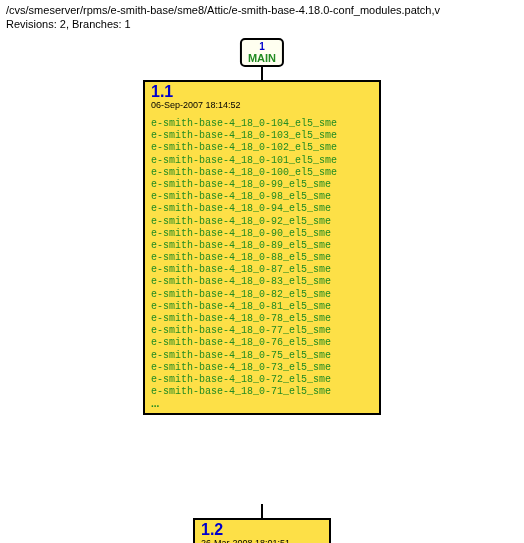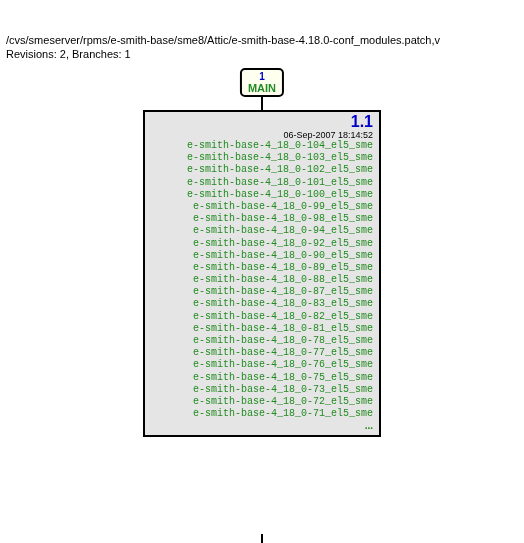--- a/index.html
+++ b/index.html
@@ -8,21 +8,20 @@
     font-family: Helvetica, Arial, sans-serif;
     background: #ffffff;
     width: 524px;
     height: 543px;
     overflow: hidden;
   }
   .header {
     font-size: 11px;
     padding: 4px 6px 2px 6px;
     color: #000;
-    margin-top: 30px;
   }
   .subheader {
     font-size: 11px;
     padding: 0px 6px 6px 6px;
     color: #000;
   }
   .diagram {
     position: relative;
     width: 524px;
     height: 495px;
@@ -57,38 +56,38 @@
     width: 2px;
     height: 14px;
     background: #000;
     transform: translateX(-50%);
   }
   .rev-box {
     position: absolute;
     left: 50%;
     transform: translateX(-50%);
     border: 2px solid #000;
-    background: #e5e5e5;
+    background: #fde047;
     padding: 2px 6px 3px 6px;
-    text-align: right;
+    text-align: left;
   }
   .rev1 {
     top: 44px;
     width: 222px;
   }
   .rev-num {
     font-size: 16px;
     font-weight: bold;
     color: #0000cc;
     line-height: 1.0;
   }
   .rev-date {
     font-size: 9px;
     color: #000;
-    margin-bottom: 0;
+    margin-bottom: 8px;
   }
   .tag-line {
     font-size: 10px;
     font-family: "Courier New", monospace;
     font-weight: normal;
     color: #228B22;
     line-height: 1.22;
     white-space: nowrap;
   }
   .ellipsis {

